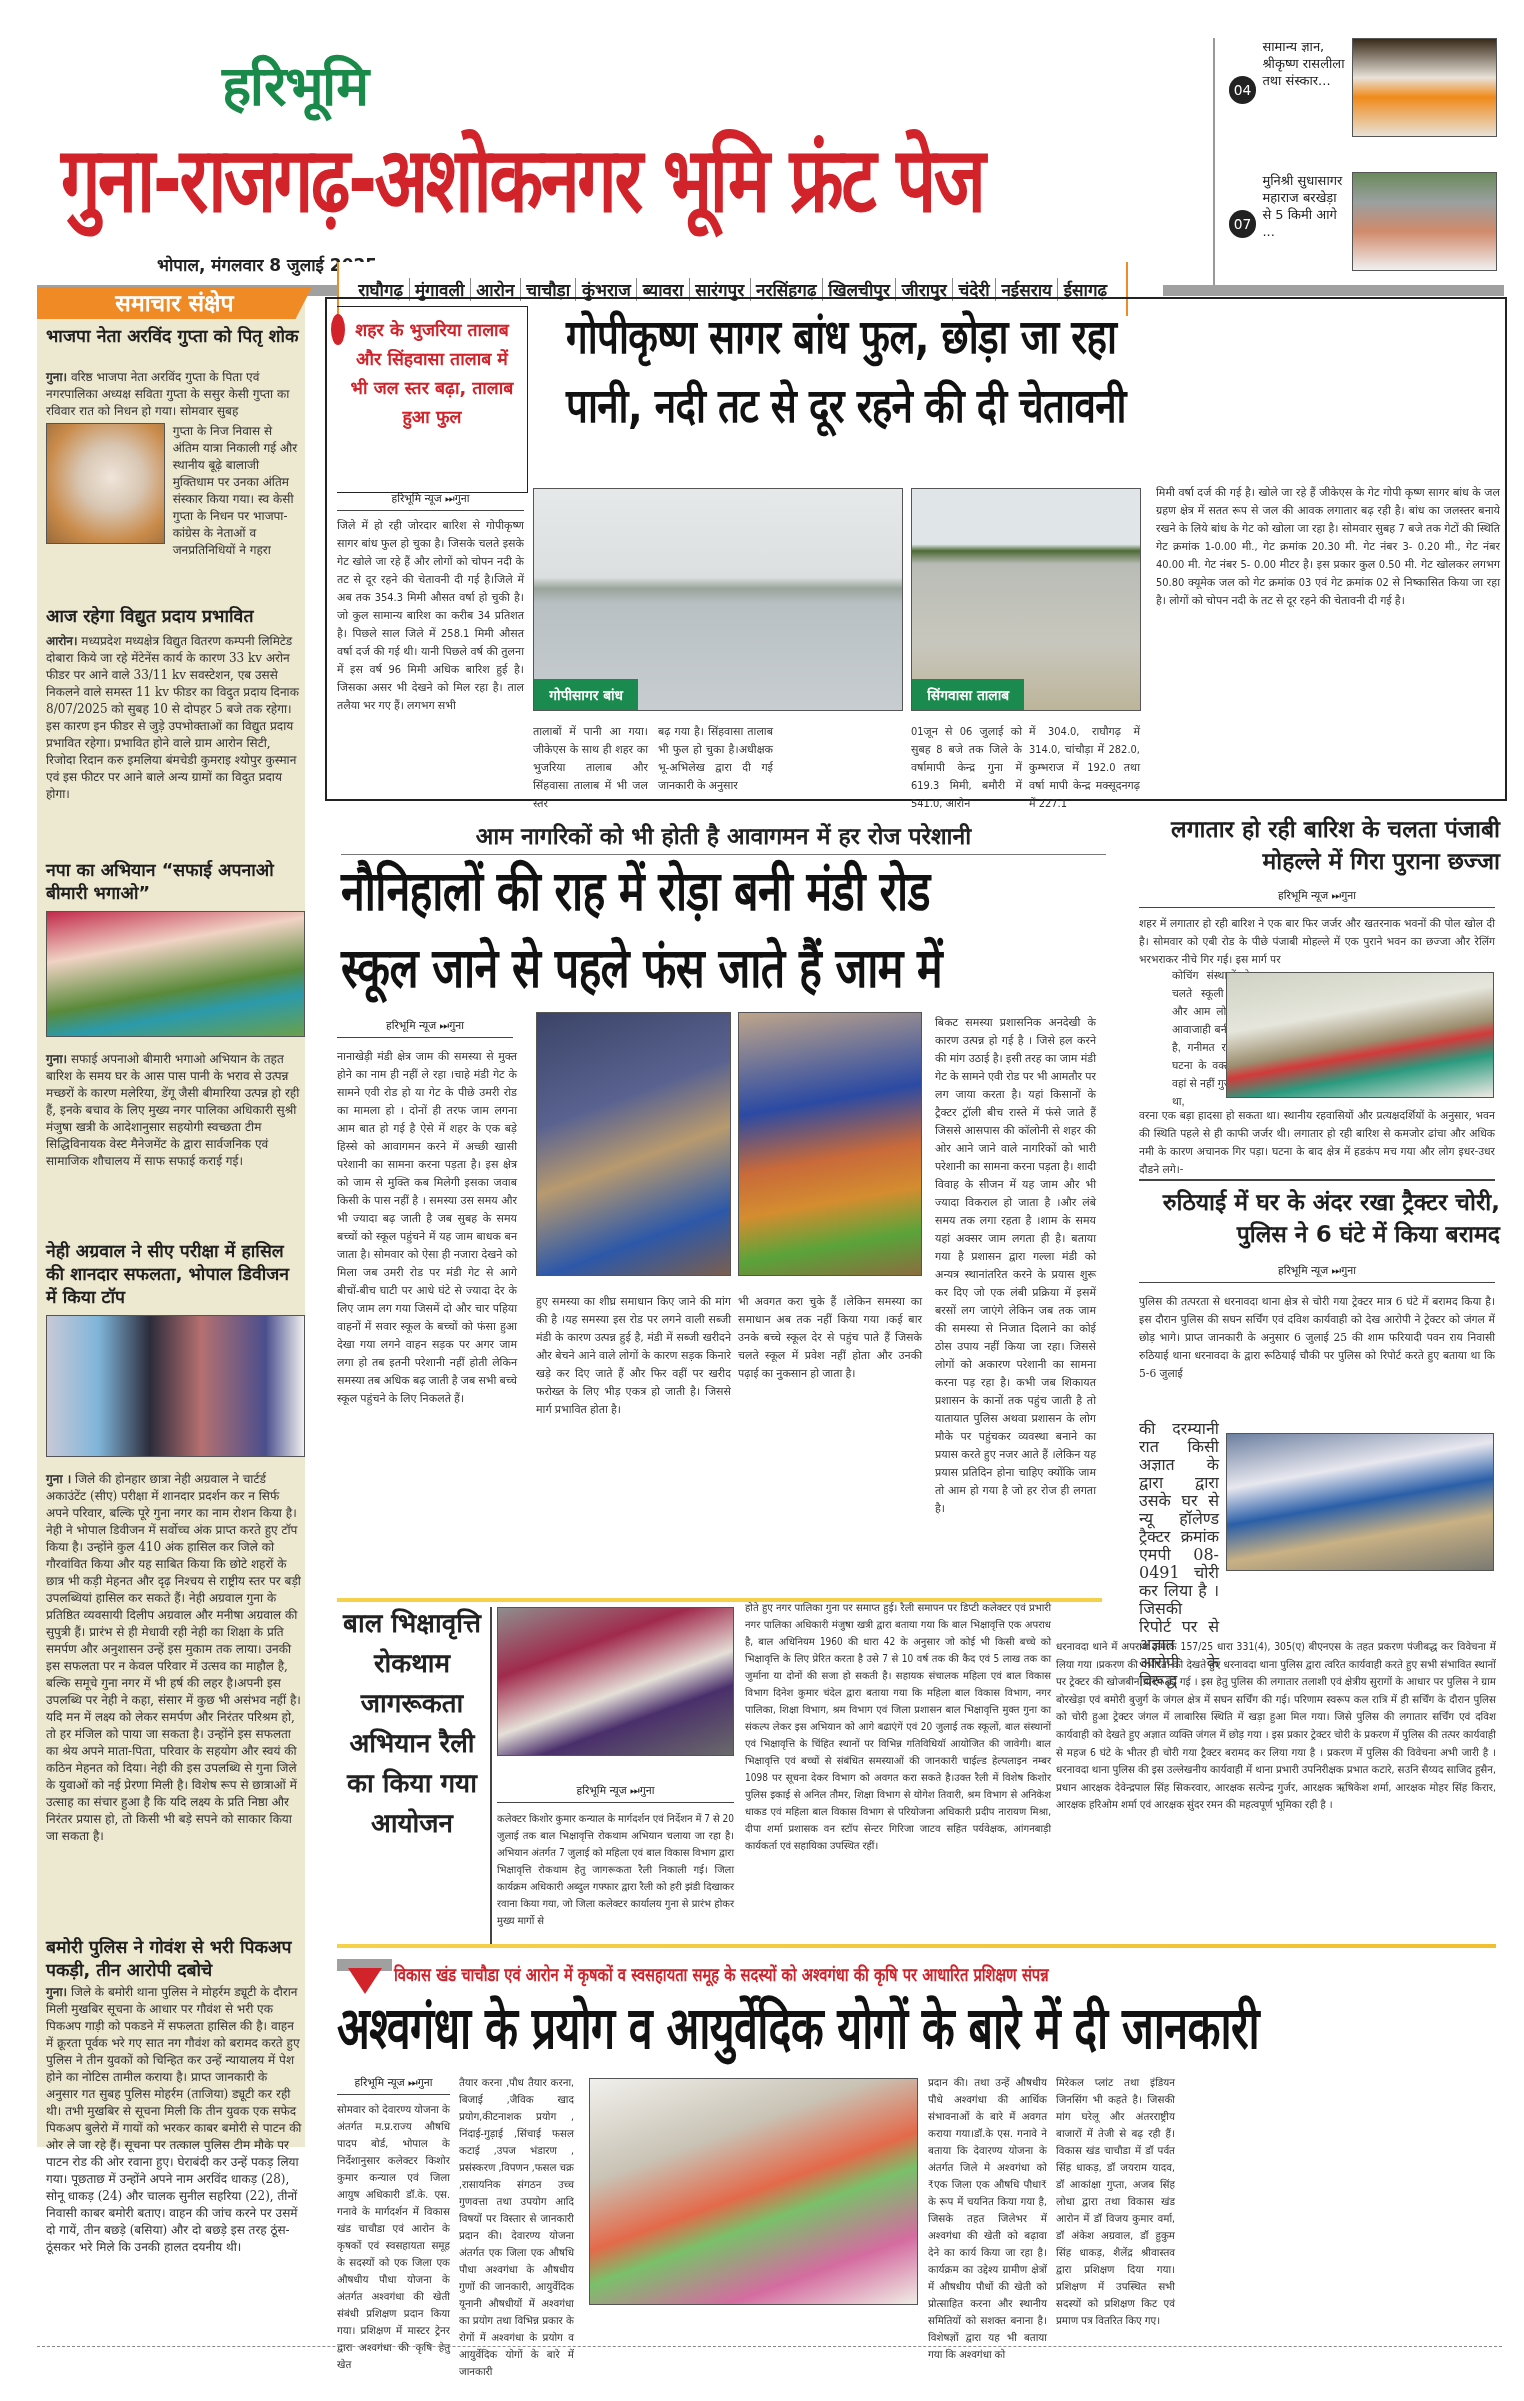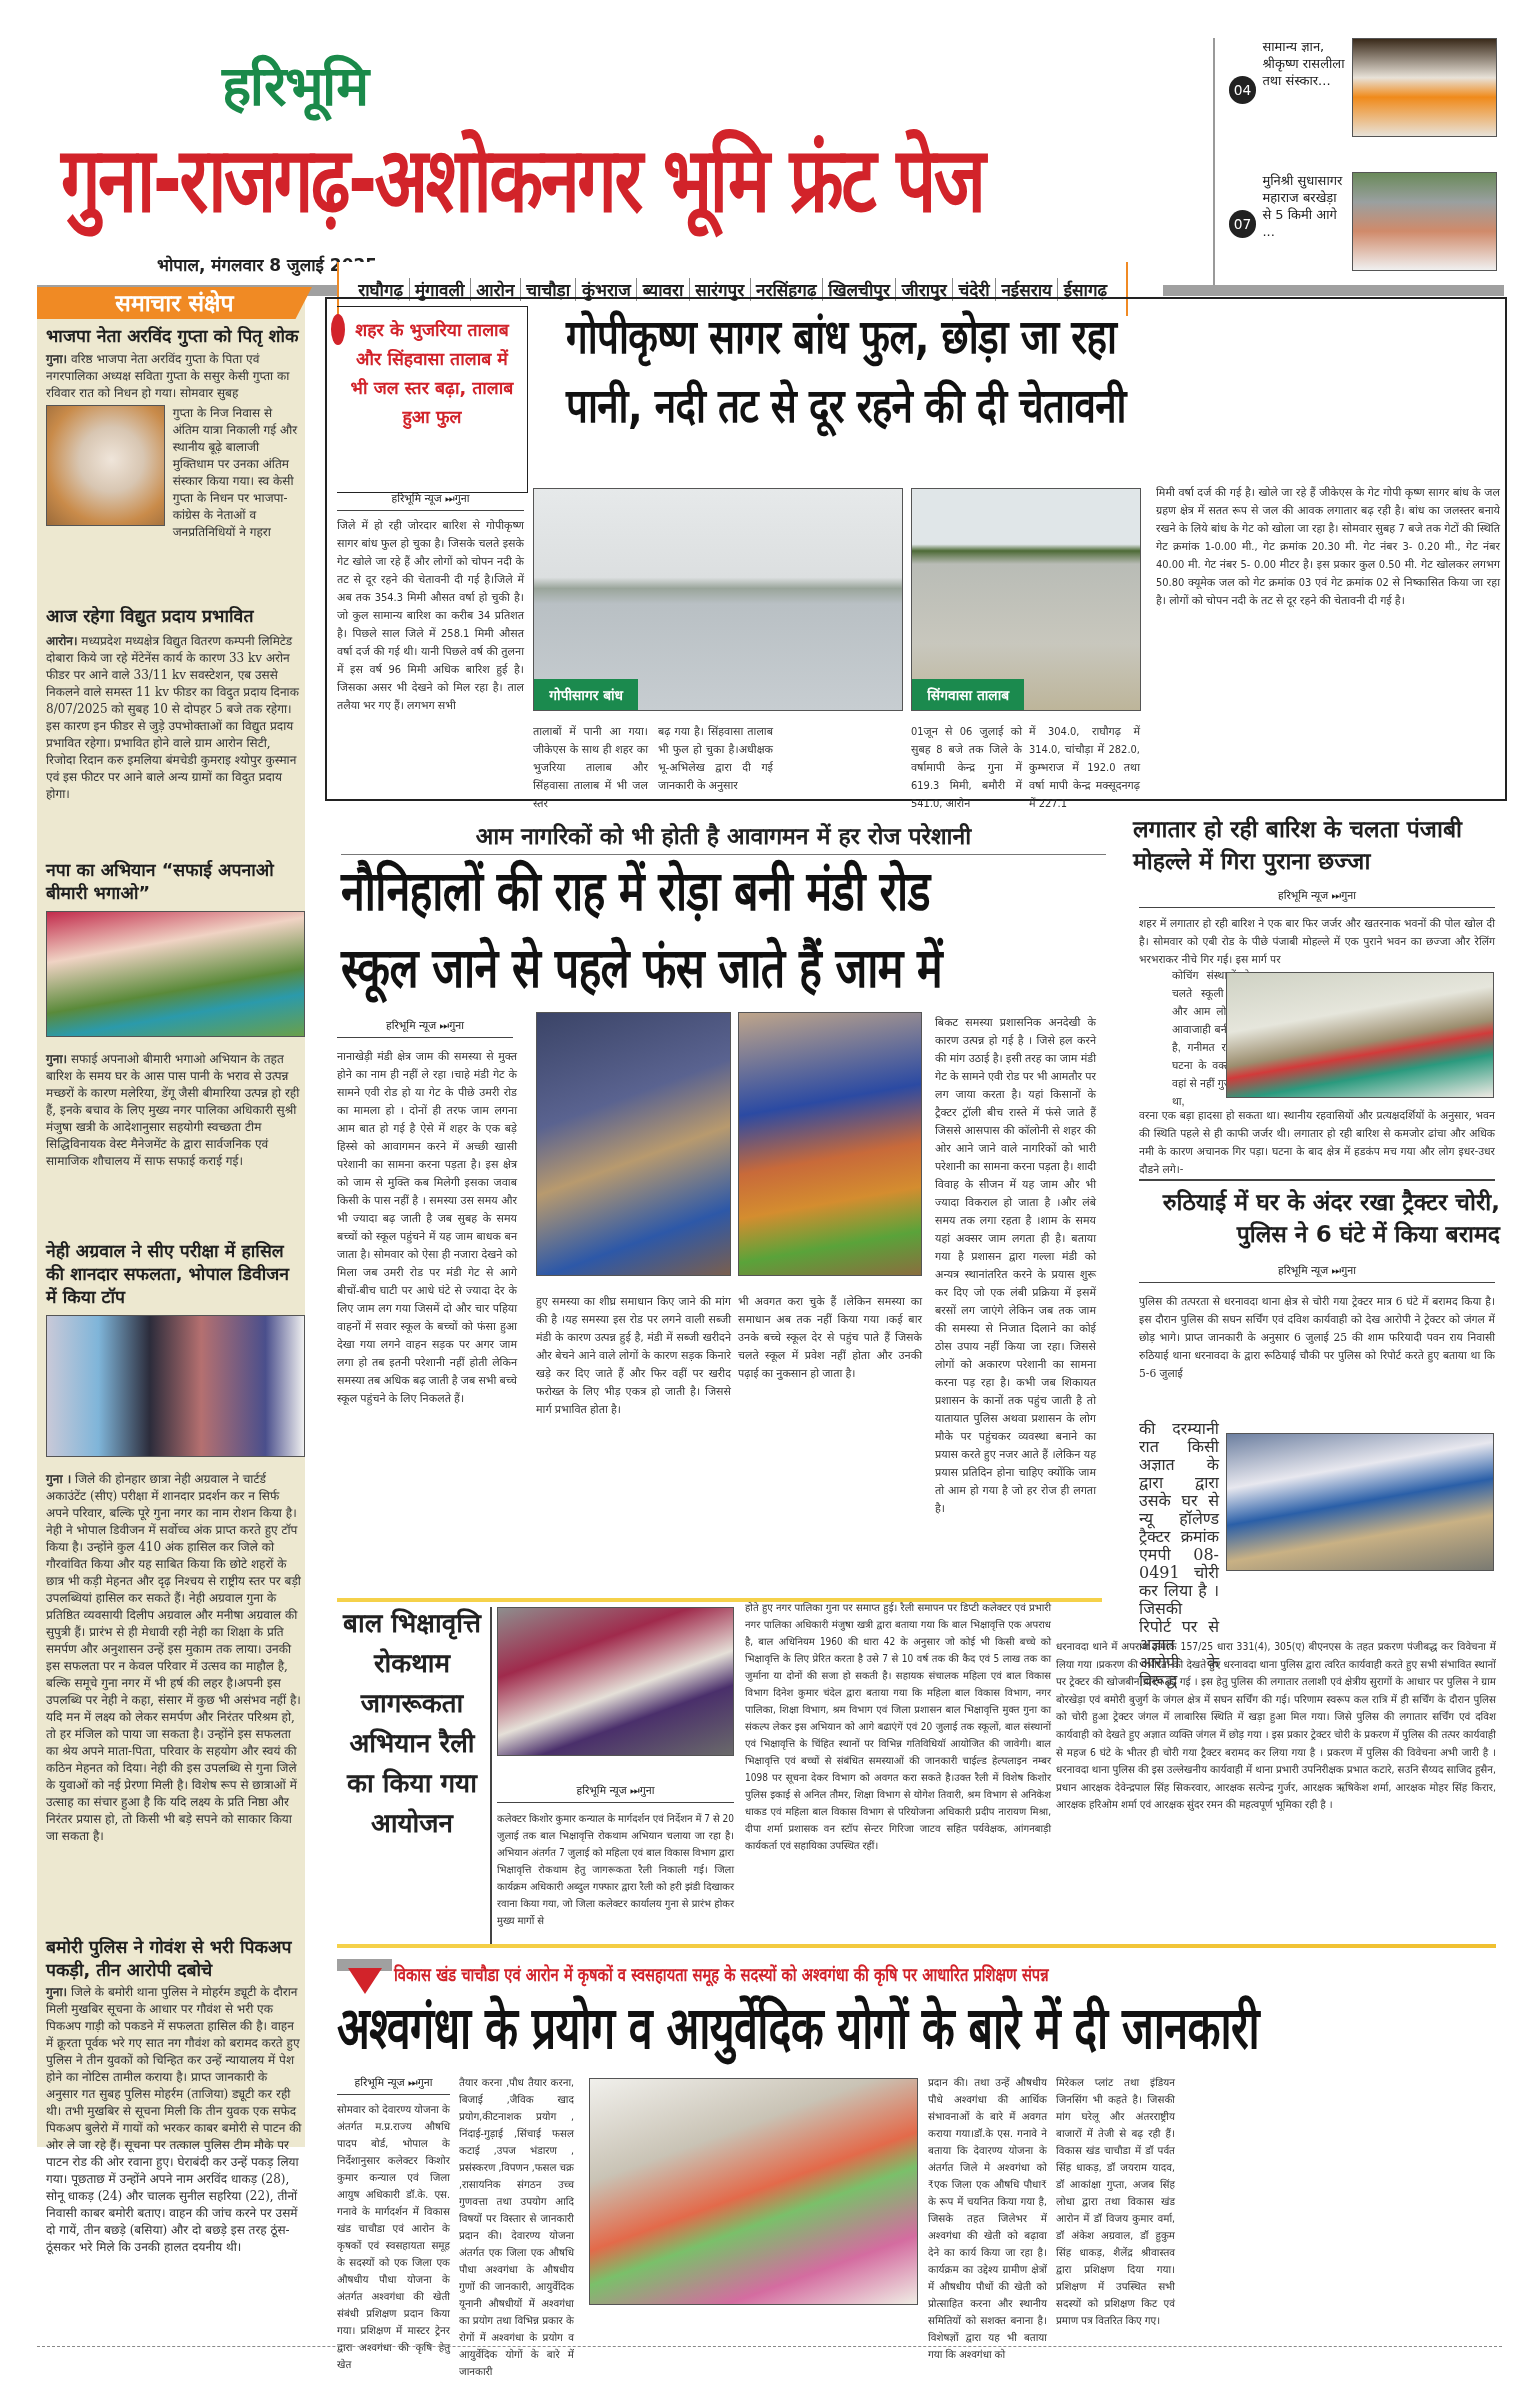--- a/index.html
+++ b/index.html
@@ -83,21 +83,21 @@
   <span>चंदेरी</span>
   <span>नईसराय</span>
   <span>ईसागढ़</span>
 </div>
 
 <div class="abs brief"></div>
 <div class="abs brief-header">समाचार संक्षेप</div>
 
 <div class="abs" style="left:46px;top:325px;width:256px">
   <div class="b-h">भाजपा नेता अरविंद गुप्ता को पितृ शोक</div>
-  <div class="b-p" style="margin-top:3px"><b>गुना।</b> <span>वरिष्ठ भाजपा नेता अरविंद गुप्ता के पिता एवं नगरपालिका अध्यक्ष सविता गुप्ता के ससुर केसी गुप्ता का रविवार रात को निधन हो गया। सोमवार सुबह</span></div>
+  <div class="b-p" style="margin-top:21px"><b>गुना।</b> <span>वरिष्ठ भाजपा नेता अरविंद गुप्ता के पिता एवं नगरपालिका अध्यक्ष सविता गुप्ता के ससुर केसी गुप्ता का रविवार रात को निधन हो गया। सोमवार सुबह</span></div>
   <div style="display:flex;gap:7.7px;margin-top:3.1px">
     <div class="photo img-portrait" style="width:119px;height:121px;flex:none"></div>
     <div class="b-p">गुप्ता के निज निवास से अंतिम यात्रा निकाली गई और स्थानीय बूढ़े बालाजी मुक्तिधाम पर उनका अंतिम संस्कार किया गया। स्व केसी गुप्ता के निधन पर भाजपा-कांग्रेस के नेताओं व जनप्रतिनिधियों ने गहरा</div>
   </div>
 </div>
 
 <div class="abs" style="left:46px;top:605px;width:256px">
   <div class="b-h">आज रहेगा विद्युत प्रदाय प्रभावित</div>
   <div class="b-p" style="margin-top:4.6px"><b>आरोन।</b> <span>मध्यप्रदेश मध्यक्षेत्र विद्युत वितरण कम्पनी लिमिटेड दोबारा किये जा रहे मेंटेनेंस कार्य के कारण 33 kv अरोन फीडर पर आने वाले 33/11 kv सवस्टेशन, एब उससे निकलने वाले समस्त 11 kv फीडर का विदुत प्रदाय दिनाक 8/07/2025 को सुबह 10 से दोपहर 5 बजे तक रहेगा। इस कारण इन फीडर से जुड़े उपभोक्ताओं का विद्युत प्रदाय प्रभावित रहेगा। प्रभावित होने वाले ग्राम आरोन सिटी, रिजोदा रिदान करु इमलिया बंमचेडी कुमराइ श्योपुर कुस्मान एवं इस फीटर पर आने बाले अन्य ग्रामों का विदुत प्रदाय होगा।</span></div>
 </div>
@@ -146,21 +146,21 @@
   <div>स्कूल जाने से पहले फंस जाते हैं जाम में</div>
 </div>
 <div class="abs byline" style="left:337px;top:1018px;width:176px">हरिभूमि न्यूज ⏭गुना</div>
 <div class="abs col" style="left:337px;top:1048px;width:180px">नानाखेड़ी मंडी क्षेत्र जाम की समस्या से मुक्त होने का नाम ही नहीं ले रहा ।चाहे मंडी गेट के सामने एवी रोड हो या गेट के पीछे उमरी रोड का मामला हो । दोनों ही तरफ जाम लगना आम बात हो गई है ऐसे में शहर के एक बड़े हिस्से को आवागमन करने में अच्छी खासी परेशानी का सामना करना पड़ता है। इस क्षेत्र को जाम से मुक्ति कब मिलेगी इसका जवाब किसी के पास नहीं है । समस्या उस समय और भी ज्यादा बढ़ जाती है जब सुबह के समय बच्चों को स्कूल पहुंचने में यह जाम बाधक बन जाता है। सोमवार को ऐसा ही नजारा देखने को मिला जब उमरी रोड पर मंडी गेट से आगे बीचों-बीच घाटी पर आधे घंटे से ज्यादा देर के लिए जाम लग गया जिसमें दो और चार पहिया वाहनों में सवार स्कूल के बच्चों को फंसा हुआ देखा गया लगने वाहन सड़क पर अगर जाम लगा हो तब इतनी परेशानी नहीं होती लेकिन समस्या तब अधिक बढ़ जाती है जब सभी बच्चे स्कूल पहुंचने के लिए निकलते हैं।</div>
 <div class="abs img-traffic" style="left:536px;top:1012px;width:195px;height:264px;border:0.8px solid #555"></div>
 <div class="abs img-veg" style="left:738px;top:1012px;width:184px;height:264px;border:0.8px solid #555"></div>
 <div class="abs col" style="left:536px;top:1293px;width:195px">हुए समस्या का शीघ्र समाधान किए जाने की मांग की है ।यह समस्या इस रोड पर लगने वाली सब्जी मंडी के कारण उत्पन्न हुई है, मंडी में सब्जी खरीदने और बेचने आने वाले लोगों के कारण सड़क किनारे खड़े कर दिए जाते हैं और फिर वहीं पर खरीद फरोख्त के लिए भीड़ एकत्र हो जाती है। जिससे मार्ग प्रभावित होता है।</div>
 <div class="abs col" style="left:738px;top:1293px;width:184px">भी अवगत करा चुके हैं ।लेकिन समस्या का समाधान अब तक नहीं किया गया ।कई बार उनके बच्चे स्कूल देर से पहुंच पाते हैं जिसके चलते स्कूल में प्रवेश नहीं होता और उनकी पढ़ाई का नुकसान हो जाता है।</div>
 <div class="abs col" style="left:935px;top:1014px;width:161px">बिकट समस्या प्रशासनिक अनदेखी के कारण उत्पन्न हो गई है । जिसे हल करने की मांग उठाई है। इसी तरह का जाम मंडी गेट के सामने एवी रोड पर भी आमतौर पर लग जाया करता है। यहां किसानों के ट्रैक्टर ट्रॉली बीच रास्ते में फंसे जाते हैं जिससे आसपास की कॉलोनी से शहर की ओर आने जाने वाले नागरिकों को भारी परेशानी का सामना करना पड़ता है। शादी विवाह के सीजन में यह जाम और भी ज्यादा विकराल हो जाता है ।और लंबे समय तक लगा रहता है ।शाम के समय यहां अक्सर जाम लगता ही है। बताया गया है प्रशासन द्वारा गल्ला मंडी को अन्यत्र स्थानांतरित करने के प्रयास शुरू कर दिए जो एक लंबी प्रक्रिया में इसमें बरसों लग जाएंगे लेकिन जब तक जाम की समस्या से निजात दिलाने का कोई ठोस उपाय नहीं किया जा रहा। जिससे लोगों को अकारण परेशानी का सामना करना पड़ रहा है। कभी जब शिकायत प्रशासन के कानों तक पहुंच जाती है तो यातायात पुलिस अथवा प्रशासन के लोग मौके पर पहुंचकर व्यवस्था बनाने का प्रयास करते हुए नजर आते हैं ।लेकिन यह प्रयास प्रतिदिन होना चाहिए क्योंकि जाम तो आम हो गया है जो हर रोज ही लगता है।</div>
 
-<div class="abs" style="left:1133px;top:813px;width:367px;font-size:23px;font-weight:bold;color:#1f1f1f;text-align:left;line-height:32px">लगातार हो रही बारिश के चलता पंजाबी मोहल्ले में गिरा पुराना छज्जा</div>
+<div class="abs" style="left:1133px;top:813px;width:367px;font-size:23px;font-weight:bold;color:#1f1f1f;text-align:right;line-height:32px">लगातार हो रही बारिश के चलता पंजाबी मोहल्ले में गिरा पुराना छज्जा</div>
 <div class="abs byline" style="left:1139px;top:888px;width:356px;border-bottom-width:0.8px">हरिभूमि न्यूज ⏭गुना</div>
 <div class="abs col" style="left:1139px;top:915px;width:356px;font-family:'DejaVu Serif',serif;font-size:10.7px">शहर में लगातार हो रही बारिश ने एक बार फिर जर्जर और खतरनाक भवनों की पोल खोल दी है। सोमवार को एबी रोड के पीछे पंजाबी मोहल्ले में एक पुराने भवन का छज्जा और रेलिंग भरभराकर नीचे गिर गई। इस मार्ग पर</div>
 <div class="abs col" style="left:1172px;top:966px;width:80px;font-family:Liberation Sans, sans-serif;font-size:10.7px">कोचिंग संस्थानों के चलते स्कूली बच्चों और आम लोगों की आवाजाही बनी रहती है, गनीमत रही कि घटना के वक्त कोई वहां से नहीं गुजर रहा था,</div>
 <div class="abs img-building" style="left:1226px;top:972px;width:268px;height:126px;border:0.8px solid #555"></div>
 <div class="abs col" style="left:1139px;top:1107px;width:356px;font-family:'DejaVu Serif',serif;font-size:10.7px">वरना एक बड़ा हादसा हो सकता था। स्थानीय रहवासियों और प्रत्यक्षदर्शियों के अनुसार, भवन की स्थिति पहले से ही काफी जर्जर थी। लगातार हो रही बारिश से कमजोर ढांचा और अधिक नमी के कारण अचानक गिर पड़ा। घटना के बाद क्षेत्र में हडकंप मच गया और लोग इधर-उधर दौडने लगे।-</div>
 <div class="abs" style="left:1139px;top:1179px;width:356px;height:1.5px;background:#444"></div>
 
 <div class="abs" style="left:1133px;top:1186px;width:367px;font-size:23px;font-weight:bold;color:#1f1f1f;text-align:right;line-height:32px">रुठियाई में घर के अंदर रखा ट्रैक्टर चोरी, पुलिस ने 6 घंटे में किया बरामद</div>
 <div class="abs byline" style="left:1139px;top:1263px;width:356px;border-bottom-width:0.8px">हरिभूमि न्यूज ⏭गुना</div>
 <div class="abs col" style="left:1139px;top:1293px;width:356px;font-family:'DejaVu Serif',serif;font-size:10.7px">पुलिस की तत्परता से धरनावदा थाना क्षेत्र से चोरी गया ट्रेक्टर मात्र 6 घंटे में बरामद किया है। इस दौरान पुलिस की सघन सर्चिंग एवं दविश कार्यवाही को देख आरोपी ने ट्रेक्टर को जंगल में छोड़ भागे। प्राप्त जानकारी के अनुसार 6 जुलाई 25 की शाम फरियादी पवन राय निवासी रुठियाई थाना धरनावदा के द्वारा रूठियाई चौकी पर पुलिस को रिपोर्ट करते हुए बताया था कि 5-6 जुलाई</div>

